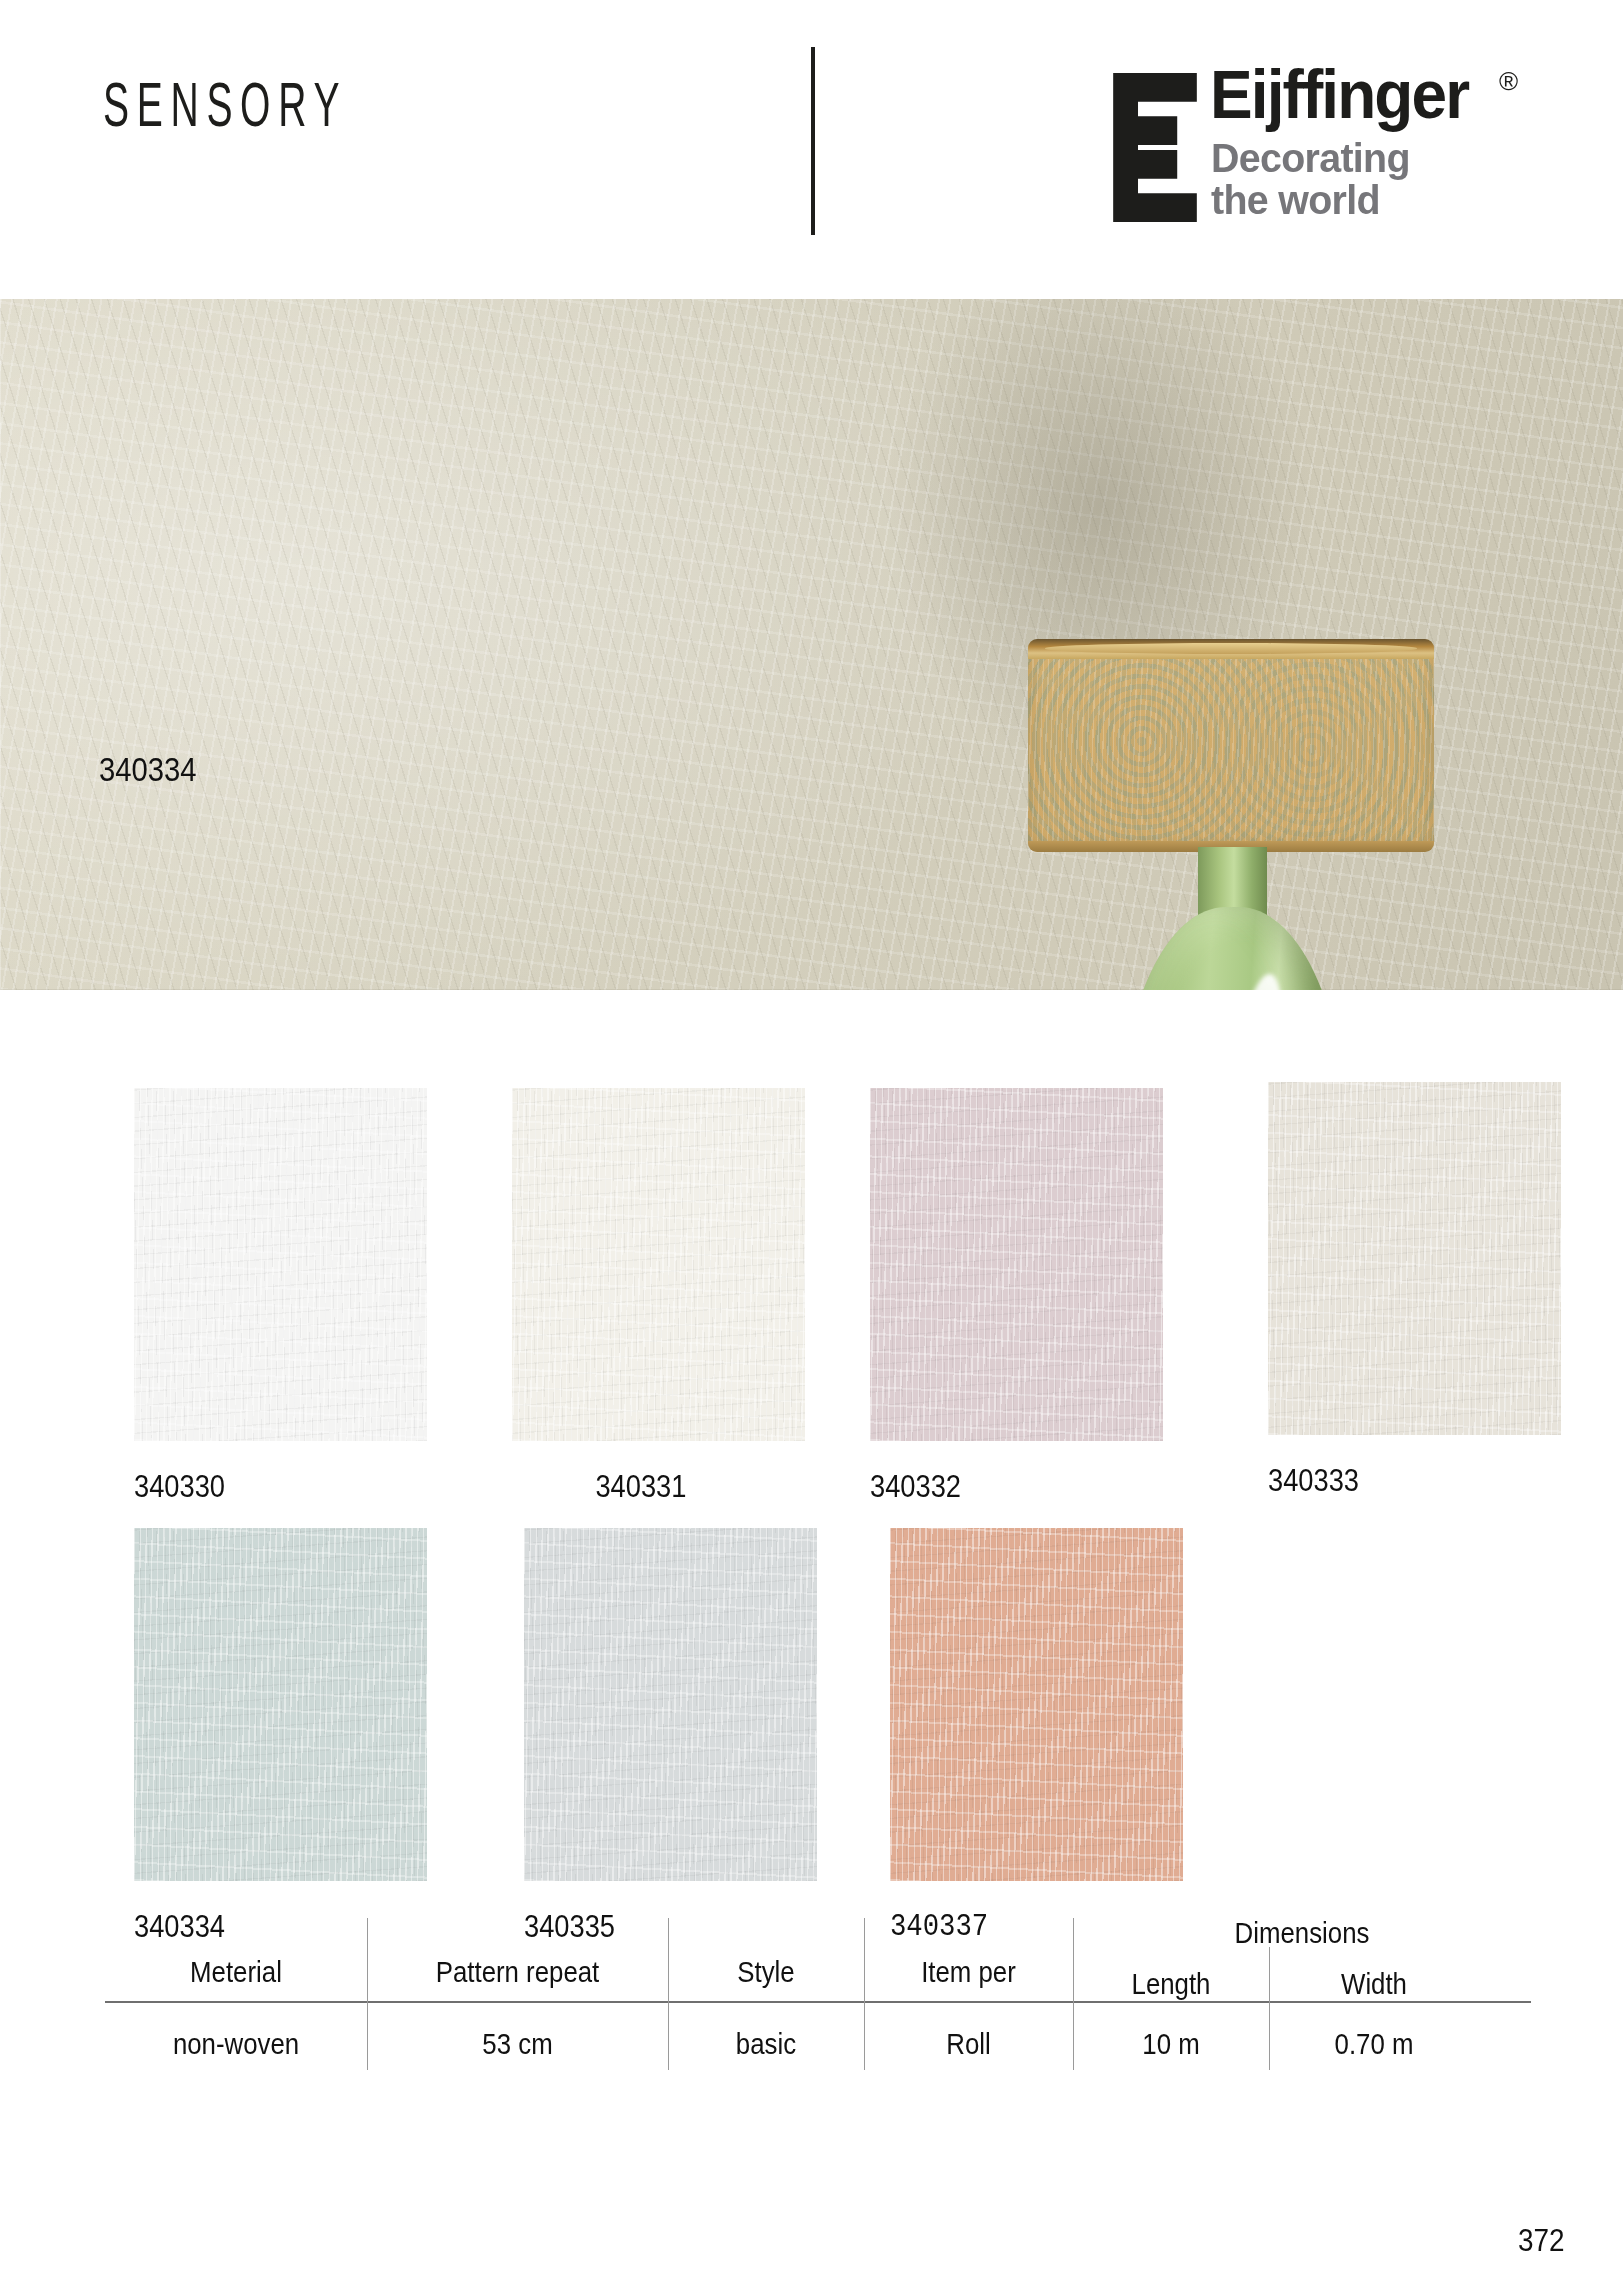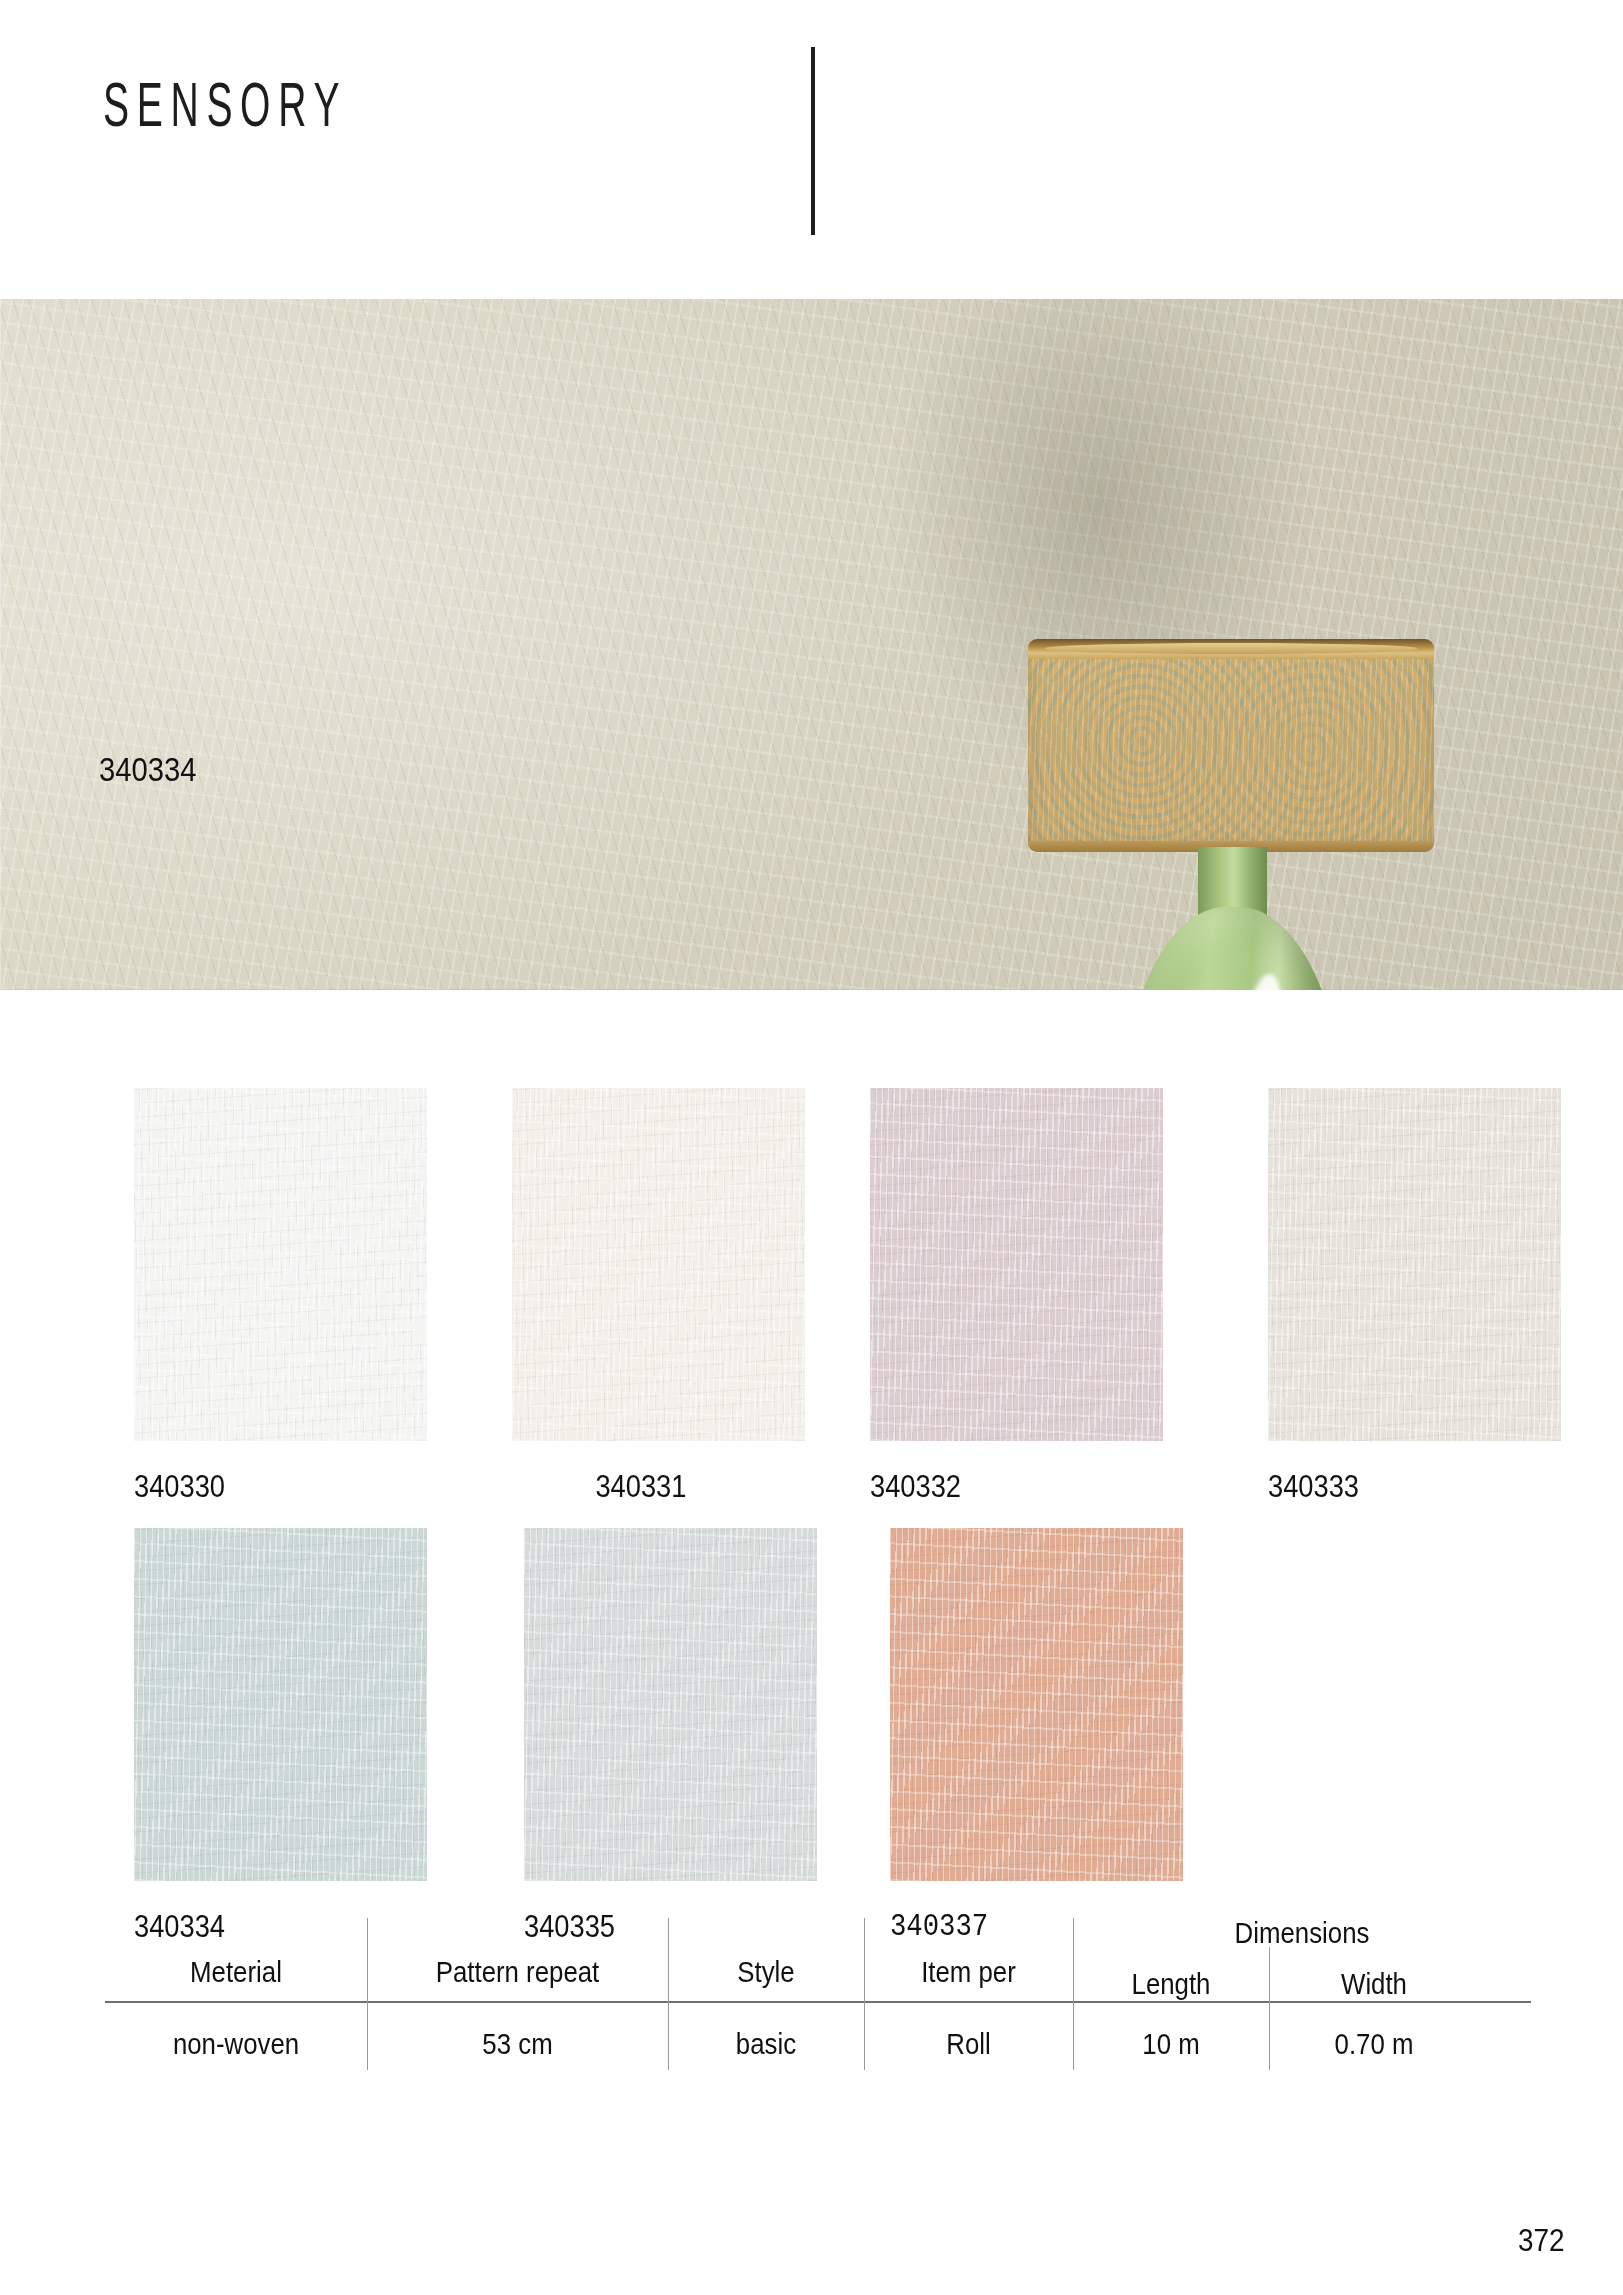--- a/index.html
+++ b/index.html
@@ -121,20 +121,29 @@
 </style>
 </head>
 <body>
 
 <div id="header">
 
   <div id="collection-title">SENSORY</div>
 
   <div id="header-divider"></div>
 
+  <div id="brand-logo">
+    <svg id="brand-mark" viewBox="0 0 128 228" xmlns="http://www.w3.org/2000/svg">
+      <path d="M0 0 H128 V44 H38 V66 H98 V110 H38 V118 H98 V162 H38 V184 H128 V228 H0 Z" fill="#1d1d1b"></path>
+    </svg>
+    <div id="brand-wordmark">Eijffinger</div>
+    <div id="brand-reg">®</div>
+    <div id="brand-tagline">Decorating
+the world</div>
+  </div>
 </div>
 
 <div id="hero">
   <div id="hero-wall"></div>
   <div id="hero-wall-shadow"></div>
 
   <div id="lamp">
     <div id="lamp-shade"></div>
     <div id="lamp-shade-rim"></div>
     <div id="lamp-shade-inner"></div>
@@ -154,21 +163,21 @@
       <div class="swatch-code">340330</div>
     </div>
     <div class="swatch-cell" style="left: 484px; top: 41px; text-align: center;">
       <div class="swatch-chip" style="background-color: rgb(242, 240, 233);"></div>
       <div class="swatch-code">340331</div>
     </div>
     <div class="swatch-cell" style="left: 842px; top: 41px;">
       <div class="swatch-chip" style="background-color: rgb(220, 205, 208);"></div>
       <div class="swatch-code">340332</div>
     </div>
-    <div class="swatch-cell" style="left: 1240px; top: 41px;">
+    <div class="swatch-cell" style="left: 1240px; top: 35px;">
       <div class="swatch-chip" style="background-color: rgb(231, 227, 218);"></div>
       <div class="swatch-code">340333</div>
     </div>
     <div class="swatch-cell" style="left: 106px; top: 481px;">
       <div class="swatch-chip" style="background-color: rgb(204, 216, 214);"></div>
       <div class="swatch-code">340334</div>
     </div>
     <div class="swatch-cell" style="left: 496px; top: 481px;">
       <div class="swatch-chip" style="background-color: rgb(215, 219, 220);"></div>
       <div class="swatch-code">340335</div>

